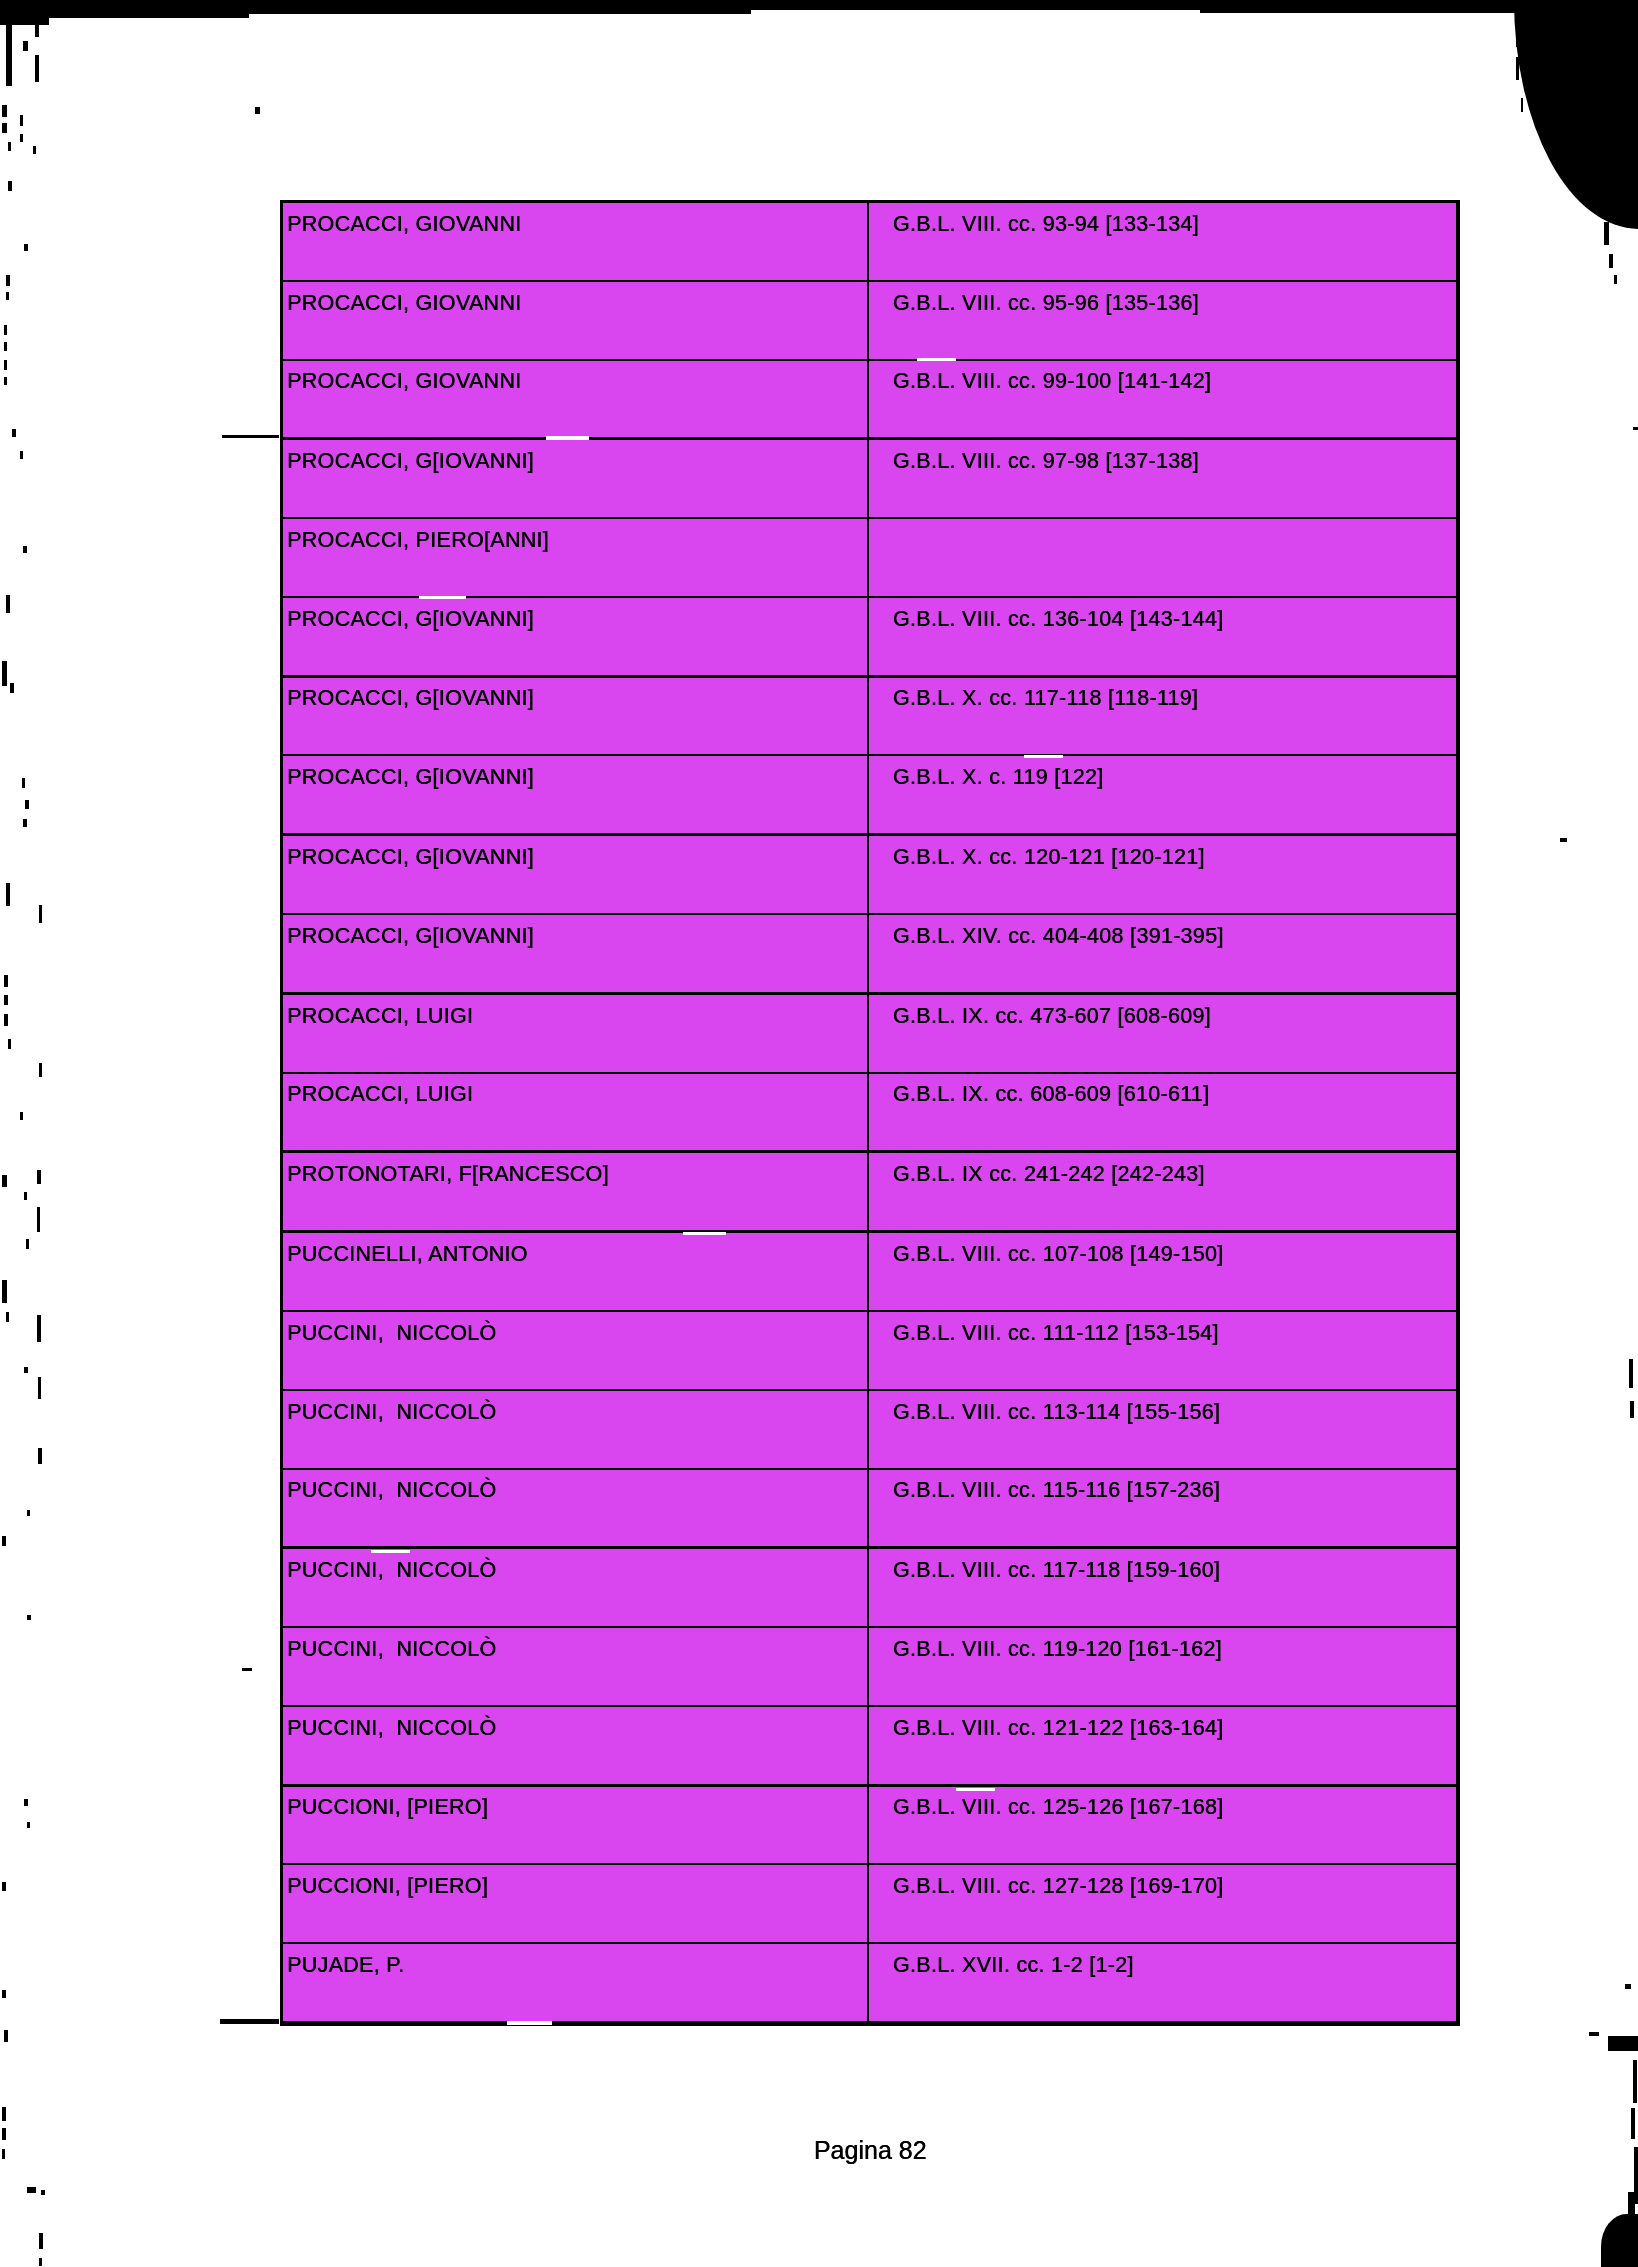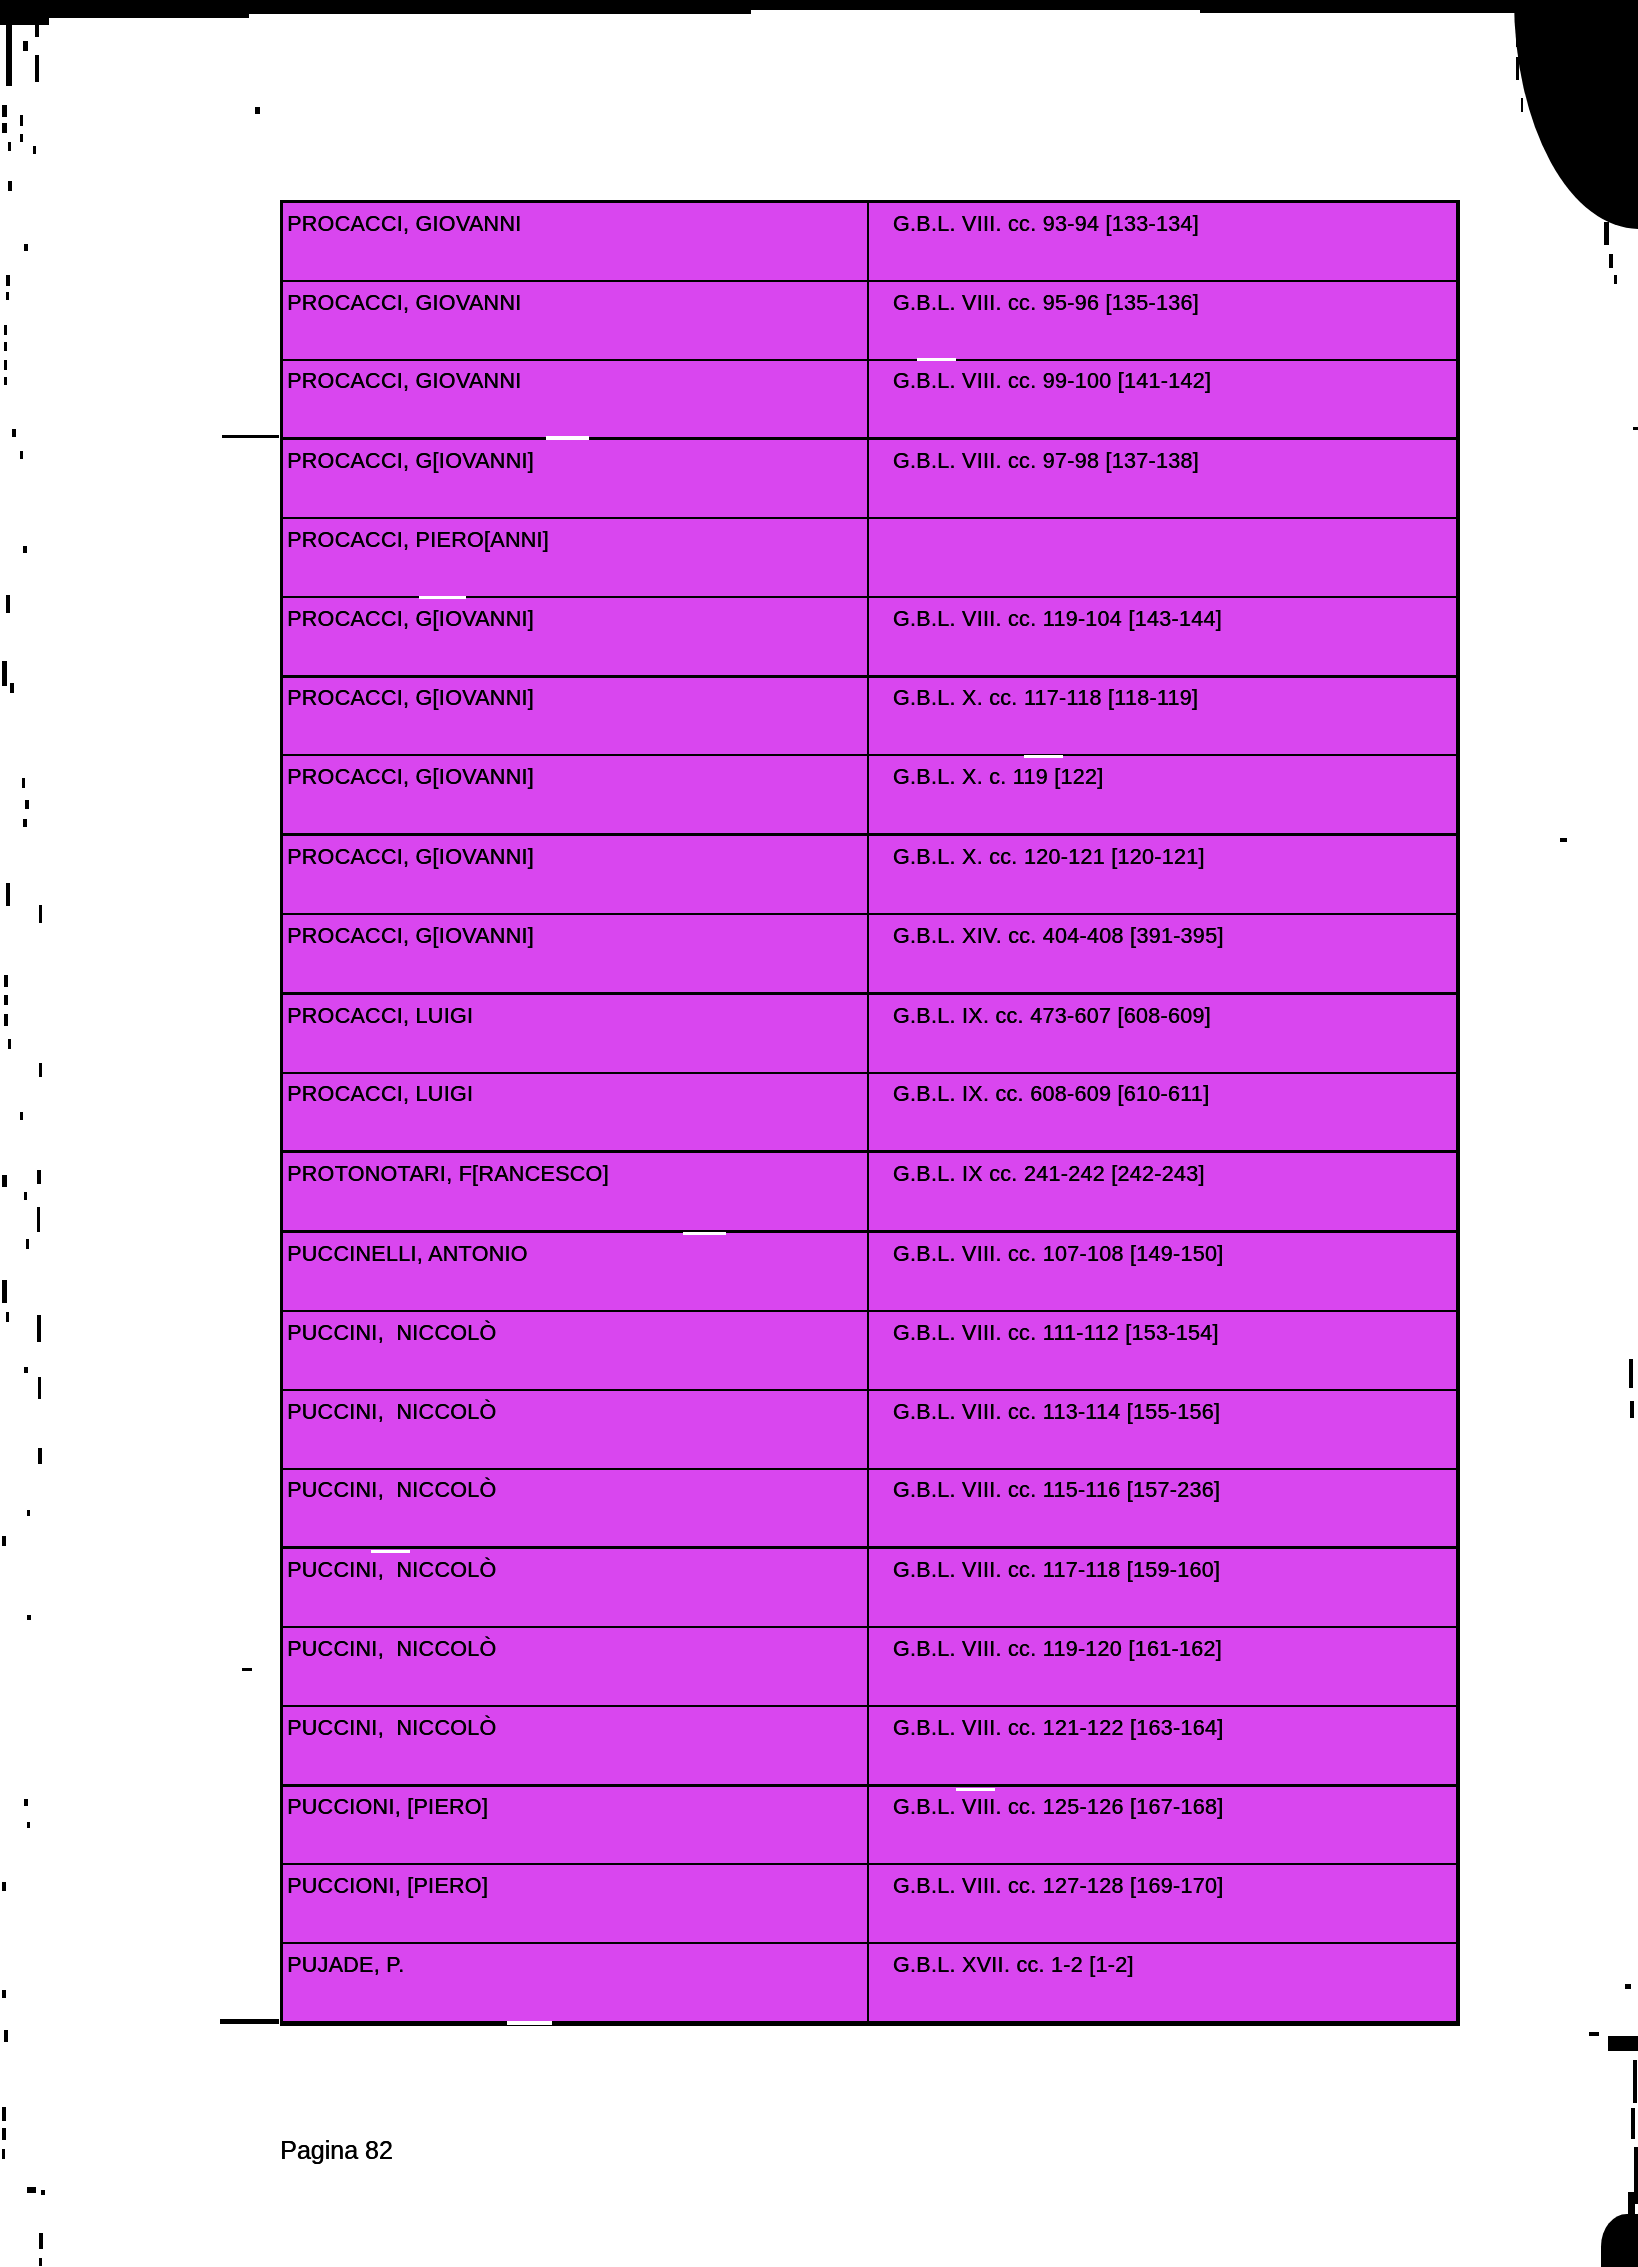--- a/index.html
+++ b/index.html
@@ -33,20 +33,21 @@
     white-space:pre;
     text-shadow:0.5px 0 0 #000;
     overflow:hidden;
   }
   .tcell.name  { width:586px; border-right:2px solid #000; padding:8.8px 0 0 3.9px; }
   .tcell.ref   { flex:1; padding:8.8px 0 0 6.8px;margin-left:17px; }
 
   
   .footer {
     position:absolute; left:280px; top:2136px; width:1180px;
+    text-align:center;
     font-size:25px; color:#000;
     text-shadow:0.5px 0 0 #000;
   }
 
   
   .noise { position:absolute; background:#000; }
   .noise.white { background:#fff; }
   .blob-tr {
     position:absolute; left:1514px; top:0; width:125px; height:229px;
     background:#000;
@@ -81,21 +82,21 @@
       </div>
       <div class="trow thick">
         <div class="tcell name">PROCACCI, G[IOVANNI]</div>
         <div class="tcell ref">G.B.L. VIII. cc. 97-98 [137-138]</div>
       </div>
       <div class="trow">
         <div class="tcell name">PROCACCI, PIERO[ANNI]</div>
       </div>
       <div class="trow">
         <div class="tcell name">PROCACCI, G[IOVANNI]</div>
-        <div class="tcell ref">G.B.L. VIII. cc. 119-104 [143-144]</div>
+        <div class="tcell ref">G.B.L. VIII. cc. 136-104 [143-144]</div>
       </div>
       <div class="trow thick">
         <div class="tcell name">PROCACCI, G[IOVANNI]</div>
         <div class="tcell ref">G.B.L. X. cc. 117-118 [118-119]</div>
       </div>
       <div class="trow">
         <div class="tcell name">PROCACCI, G[IOVANNI]</div>
         <div class="tcell ref">G.B.L. X. c. 119 [122]</div>
       </div>
       <div class="trow thick">

